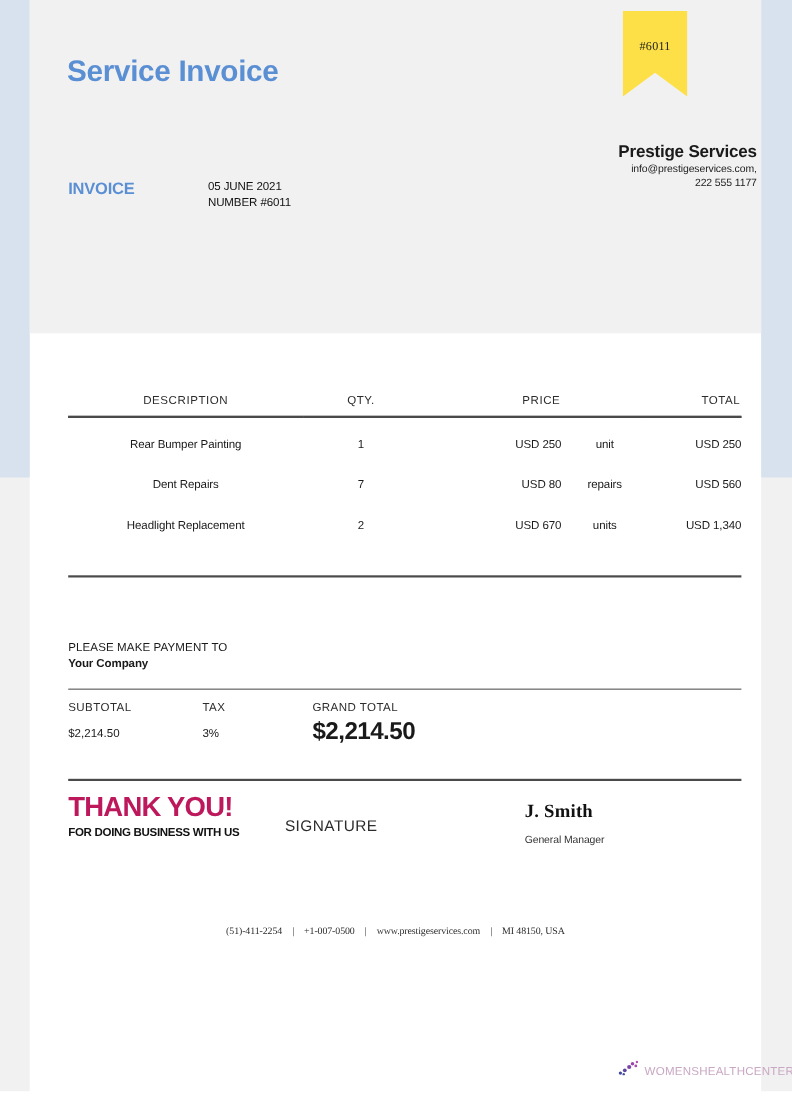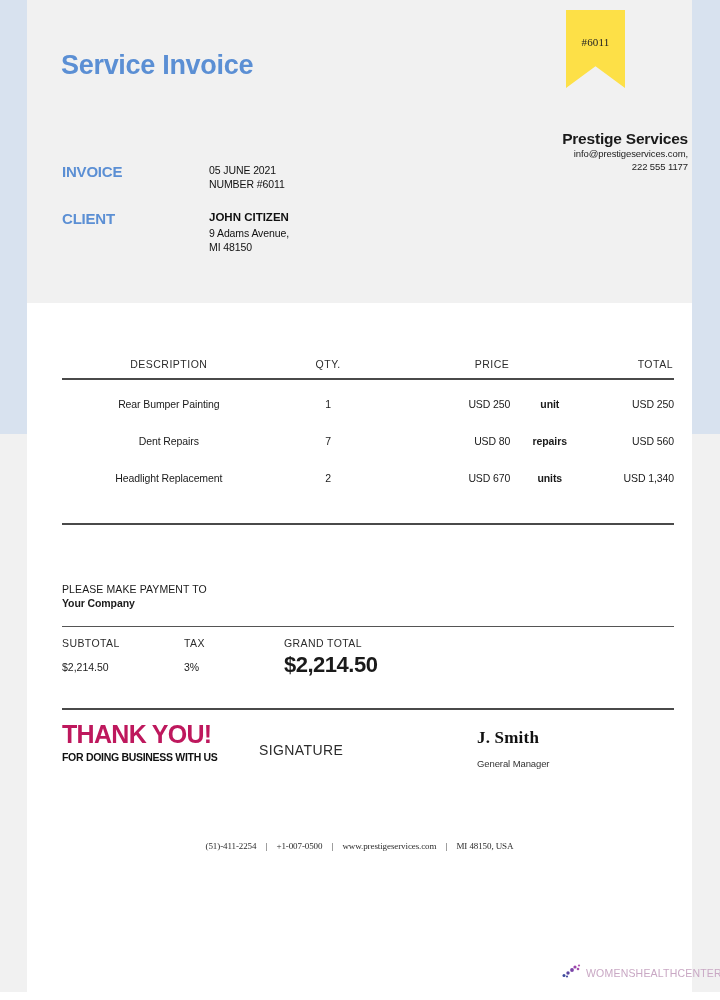--- a/index.html
+++ b/index.html
@@ -103,21 +103,20 @@
     font-size: 9.5px;
     color: #222;
     line-height: 1.35;
     letter-spacing: -0.1px;
   }
 
   
   .meta-row {
     position: absolute;
     display: flex;
-    gap: 20px;
   }
   .meta-row.invoice { left: 35px; top: 163px; }
   .meta-row.client  { left: 35px; top: 210px; }
   .meta-key {
     width: 127px;
     font-size: 15px;
     font-weight: bold;
     color: #5b8fd4;
     letter-spacing: -0.2px;
   }
@@ -153,21 +152,21 @@
   }
   .items td {
     font-size: 10.5px;
     color: #1a1a1a;
     padding: 12.5px 0;
     letter-spacing: -0.1px;
   }
   .col-desc  { text-align: center; width: 215px; }
   .col-qty   { text-align: center; width: 105px; }
   .col-price { text-align: right;  width: 130px; }
-  .col-unit  { text-align: center; width: 78px; font-weight: bold; }
+  .col-unit  { text-align: center; width: 78px; }
   .col-total { text-align: right;  width: 84px; }
   .items tbody tr:first-child td { padding-top: 18px; }
   .table-bottom-rule {
     position: absolute;
     left: 35px; top: 523px;
     width: 612px;
     border-top: 2px solid #4a4a4a;
   }
 
   
@@ -321,28 +320,20 @@
     </div>
 
     <div class="meta-row invoice">
       <div class="meta-key">INVOICE</div>
       <div class="meta-val">
         <div>05 JUNE 2021</div>
         <div>NUMBER #6011</div>
       </div>
     </div>
 
-    <div class="meta-row client">
-      <div class="meta-key">CLIENT</div>
-      <div class="meta-val">
-        <div class="strong">JOHN CITIZEN</div>
-        <div>9 Adams Avenue,</div>
-        <div>MI 48150</div>
-      </div>
-    </div>
 
     <div class="items">
       <table>
         <thead>
           <tr>
             <th class="col-desc">DESCRIPTION</th>
             <th class="col-qty">QTY.</th>
             <th class="col-price">PRICE</th>
             <th class="col-unit"></th>
             <th class="col-total">TOTAL</th>

